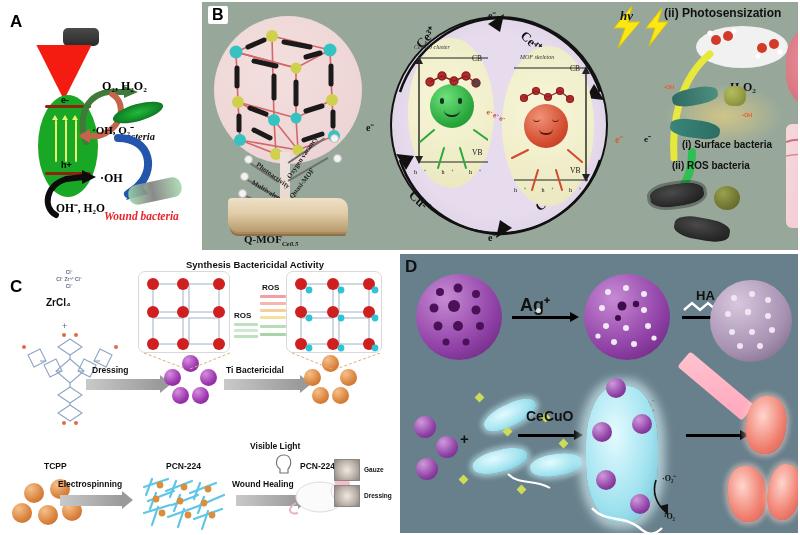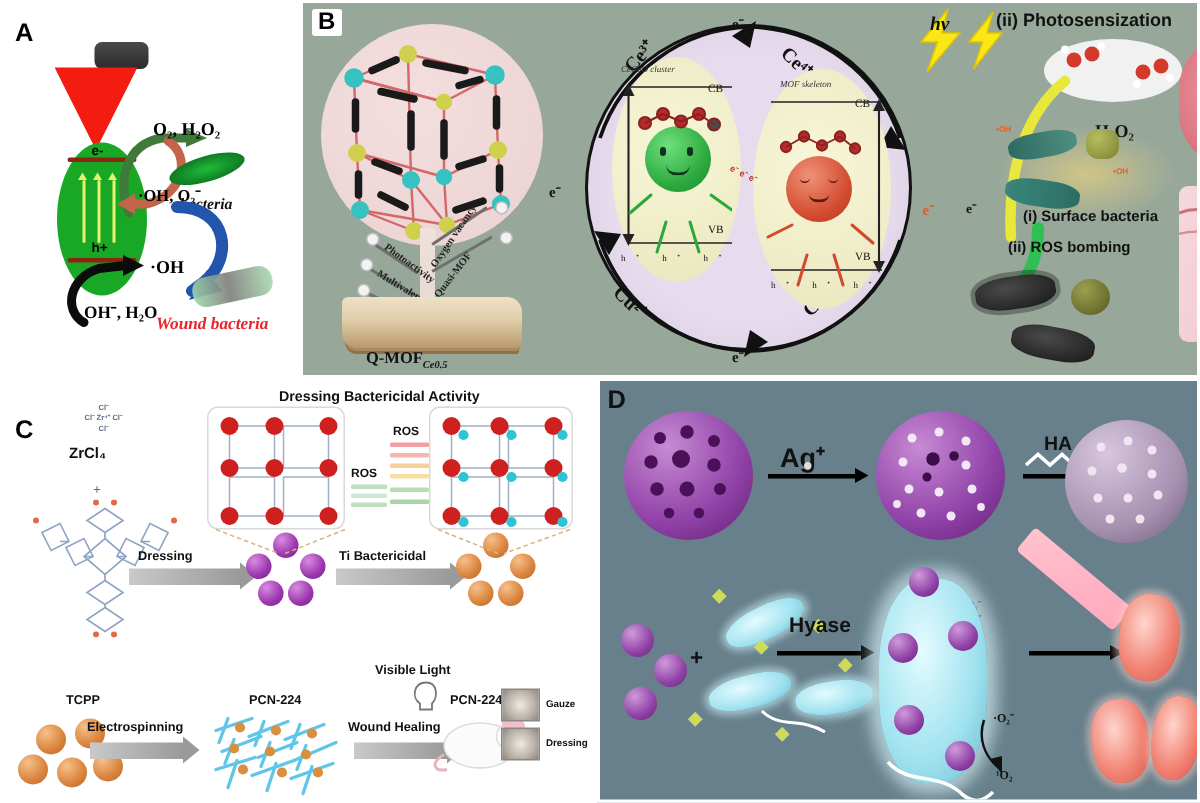--- a/index.html
+++ b/index.html
@@ -381,21 +381,21 @@
        background:radial-gradient(ellipse at 50% 50%, rgba(255,220,120,.55), rgba(255,220,120,0) 70%);"></div>
   <div class="glowbact" style="left:470px; top:86px; width:46px; height:17px; transform:rotate(-10deg);
        background:linear-gradient(90deg,#2e6a63,#4e8f7e);"></div>
   <div class="glowbact" style="left:522px; top:84px; width:22px; height:20px;
        background:radial-gradient(circle at 35% 30%,#b6bd5e,#7b8233);"></div>
   <div class="glowbact" style="left:468px; top:118px; width:50px; height:18px; transform:rotate(8deg);
        background:linear-gradient(90deg,#39867a,#2d6d63);"></div>
   <div style="position:absolute; left:462px; top:82px; font-size:5.5px; color:#f05a28; font-weight:bold;">•OH</div>
   <div style="position:absolute; left:540px; top:110px; font-size:5.5px; color:#f05a28; font-weight:bold;">•OH</div>
 
-  <div class="secb" style="left:470px; top:158px; font-size:10px;">(ii) ROS bombing</div>
+  <div class="secb" style="left:470px; top:158px; font-size:10px;">(ii) ROS bacteria</div>
   <div class="secb" style="left:480px; top:137px; font-size:10px;">(i) Surface bacteria</div>
 
   <div style="position:absolute; left:448px; top:182px; width:54px; height:22px; border-radius:40%;
        background:radial-gradient(ellipse at 40% 35%,#4a4a4a,#161616);
        box-shadow:0 0 0 3px rgba(20,20,20,.35); transform:rotate(-8deg);"></div>
   <div style="position:absolute; left:512px; top:184px; width:26px; height:24px; border-radius:50%;
        background:radial-gradient(circle at 35% 30%,#9aa04e,#55591f);"></div>
   <div style="position:absolute; left:472px; top:216px; width:56px; height:22px; border-radius:40%;
        background:radial-gradient(ellipse at 40% 35%,#4a4a4a,#161616); transform:rotate(10deg);"></div>
 
@@ -423,21 +423,21 @@
         <circle cx="86" cy="62" r="2" fill="#c98a93"></circle>
       <circle cx="66" cy="80" r="2" fill="#c98a93"></circle>
     </svg>
   </div>
 
 </div>
 
 <div class="panel" id="panelC">
   <div class="plabel">C</div>
 
-  <div class="ctitle" style="left:186px; top:4px;">Dressing Bactericidal Activity</div>
+  <div class="ctitle" style="left:186px; top:4px;">Synthesis Bactericidal Activity</div>
 
   <div style="position:absolute; left:40px; top:14px; font-size:5px; color:#5b6a8a; font-weight:bold; text-align:center; width:58px; line-height:7px;">
     <span>Cl⁻</span><br>
     <span>Cl⁻</span>
     <span>Zr⁴⁺</span>
     <span>Cl⁻</span><br>
     <span>Cl⁻</span>
   </div>
   <div class="clbl" style="left:46px; top:42px; font-size:10px;">ZrCl₄</div>
   <div style="position:absolute; left:62px; top:66px; font-size:9px; color:#5b6a8a;">+</div>
@@ -735,21 +735,21 @@
   <div class="rod-cyan" style="left:72px; top:196px; width:56px; height:22px; transform:rotate(-14deg);"></div>
   <div class="rod-cyan" style="left:130px; top:200px; width:52px; height:22px; transform:rotate(-8deg);"></div>
   <div class="greendot" style="left:76px; top:140px; width:7px; height:7px; transform:rotate(45deg);"></div>
   <div class="greendot" style="left:104px; top:174px; width:7px; height:7px; transform:rotate(45deg);"></div>
   <div class="greendot" style="left:142px; top:160px; width:7px; height:7px; transform:rotate(45deg);"></div>
   <div class="greendot" style="left:60px; top:222px; width:7px; height:7px; transform:rotate(45deg);"></div>
   <div class="greendot" style="left:118px; top:232px; width:7px; height:7px; transform:rotate(45deg);"></div>
   <div class="greendot" style="left:160px; top:186px; width:7px; height:7px; transform:rotate(45deg);"></div>
 
   <div class="blackarrow" style="left:118px; top:180px; width:56px;"></div>
-  <div class="dlbl" style="left:126px; top:154px; font-size:14px;">Hyase</div>
+  <div class="dlbl" style="left:126px; top:154px; font-size:14px;">CeCuO</div>
 
   <div class="rod-cyan" style="left:186px; top:132px; width:72px; height:136px; border-radius:42%;
        box-shadow:0 0 10px 7px rgba(225,250,255,.6);"></div>
   <div class="dsphere" style="left:206px; top:124px; width:20px; height:20px;
        background:radial-gradient(circle at 33% 28%,#cf9ada,#8e3fa5 62%,#64246f);"></div>
   <div class="dsphere" style="left:192px; top:168px; width:20px; height:20px;
        background:radial-gradient(circle at 33% 28%,#cf9ada,#8e3fa5 62%,#64246f);"></div>
   <div class="dsphere" style="left:232px; top:160px; width:20px; height:20px;
        background:radial-gradient(circle at 33% 28%,#cf9ada,#8e3fa5 62%,#64246f);"></div>
   <div class="dsphere" style="left:196px; top:216px; width:20px; height:20px;

